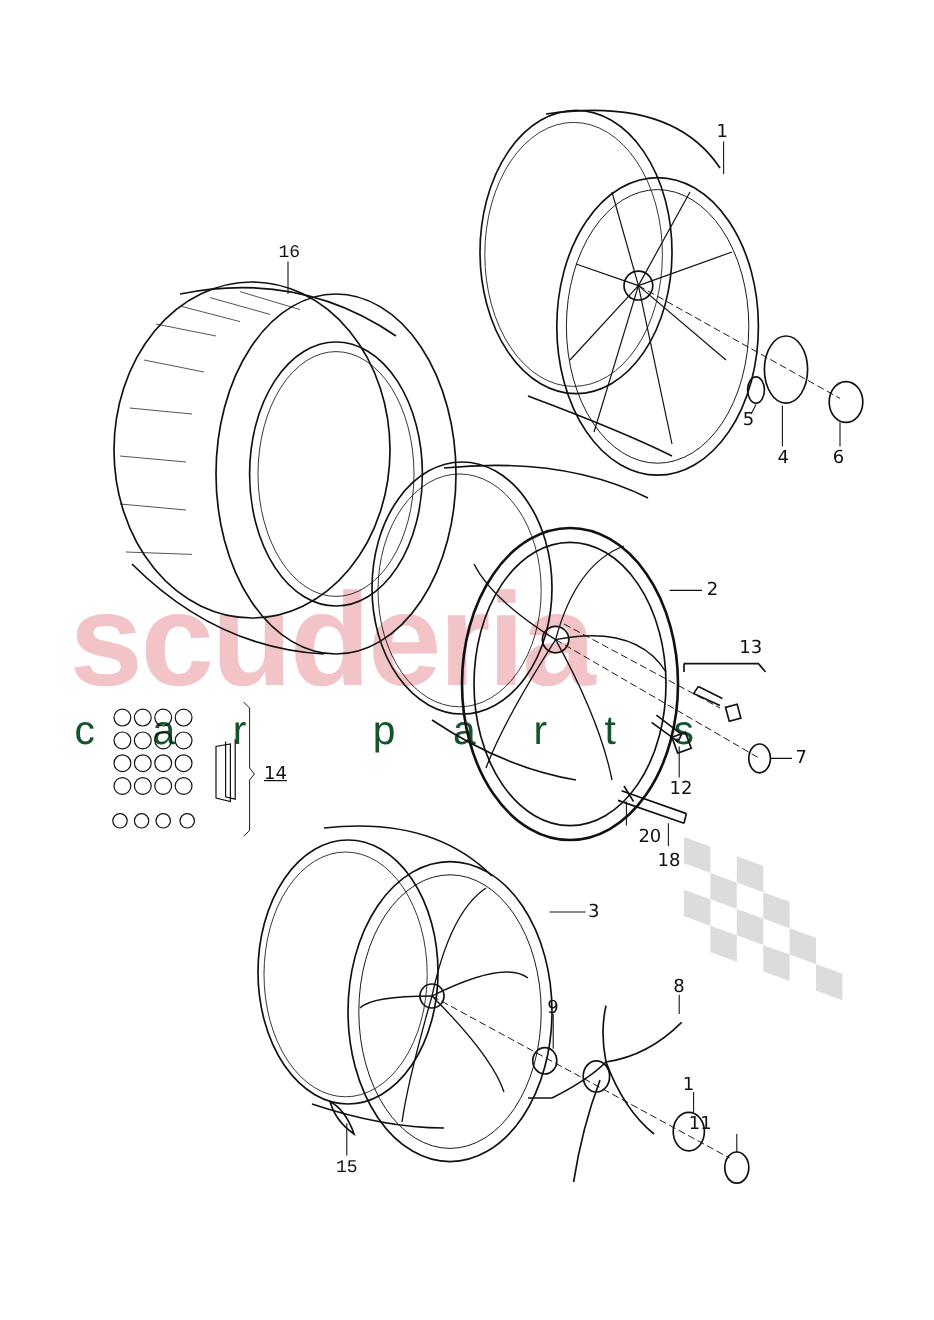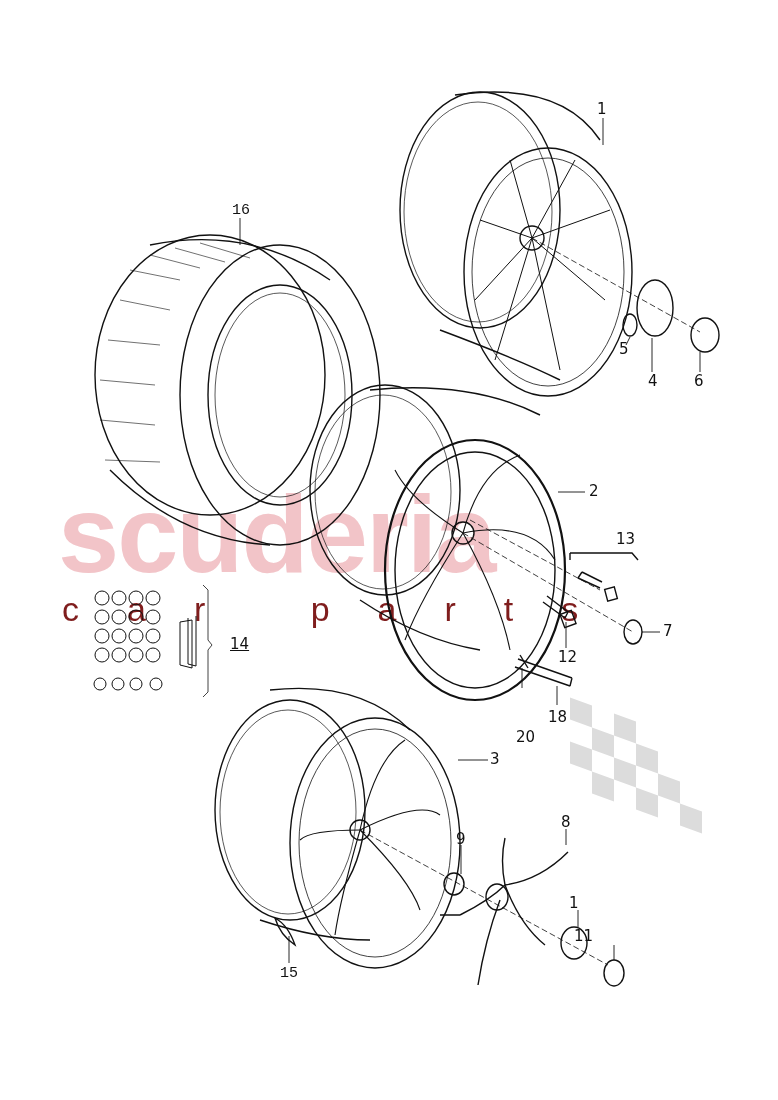--- a/index.html
+++ b/index.html
@@ -1,20 +1,20 @@
 <!DOCTYPE html>
 <html><head>
 <meta charset="utf-8">
 <style>
   html,body{margin:0;padding:0;background:#fff;}
   #stage{position:relative;width:778px;height:1100px;overflow:hidden;background:#fff;font-family:"DejaVu Sans","Liberation Sans",sans-serif;}
   svg{position:absolute;left:0;top:0;}
   .lbl{position:absolute;font-size:15px;color:#111;line-height:1;}
   .wm{position:absolute;color:#f2c4c8;font-weight:bold;font-family:"Liberation Sans",sans-serif;}
-  .wm2{position:absolute;color:#7f1d1d;font-family:"Liberation Sans",sans-serif;font-size:34px;letter-spacing:48px;}
+  .wm2{position:absolute;color:#14532d;font-family:"Liberation Sans",sans-serif;font-size:34px;letter-spacing:48px;}
 </style>
 </head>
 <body>
 
 <div id="stage">
 
   <div class="wm" style="left:58px;top:470px;font-size:110px;letter-spacing:-2px;">scuderia</div>
   <div class="wm2" style="left:62px;top:590px;">car parts</div>
 
   <svg width="778" height="1100" viewBox="0 0 778 1100">
@@ -185,18 +185,18 @@
   <div class="lbl" style="left:648px;top:374px;">4</div>
   <div class="lbl" style="left:619px;top:342px;">5</div>
   <div class="lbl" style="left:694px;top:374px;">6</div>
   <div class="lbl" style="left:663px;top:624px;">7</div>
   <div class="lbl" style="left:561px;top:815px;">8</div>
   <div class="lbl" style="left:456px;top:832px;">9</div>
   <div class="lbl" style="left:569px;top:896px;">1</div>
   <div class="lbl" style="left:574px;top:929px;">11</div>
   <div class="lbl" style="left:558px;top:650px;">12</div>
   <div class="lbl" style="left:596px;top:532px;margin-left:20px;">13</div>
-  <div class="lbl" style="left:230px;top:637px;text-decoration:underline;">14</div>
+  <div class="lbl" style="left:220px;top:637px;text-decoration:underline;">14</div>
   <div class="lbl" style="left:280px;top:966px;font-family:Liberation Mono, monospace;">15</div>
   <div class="lbl" style="left:232px;top:203px;font-family:Liberation Mono, monospace;">16</div>
   <div class="lbl" style="left:548px;top:710px;">18</div>
-  <div class="lbl" style="left:516px;top:690px;margin-top:40px;">20</div>
+  <div class="lbl" style="left:532px;top:690px;">20</div>
 </div>
 
 </body></html>

